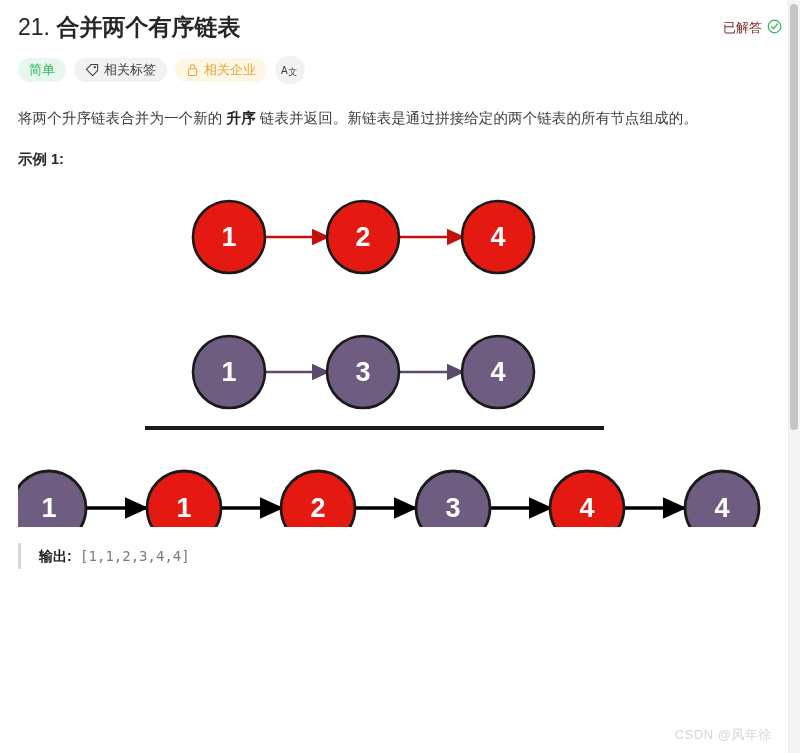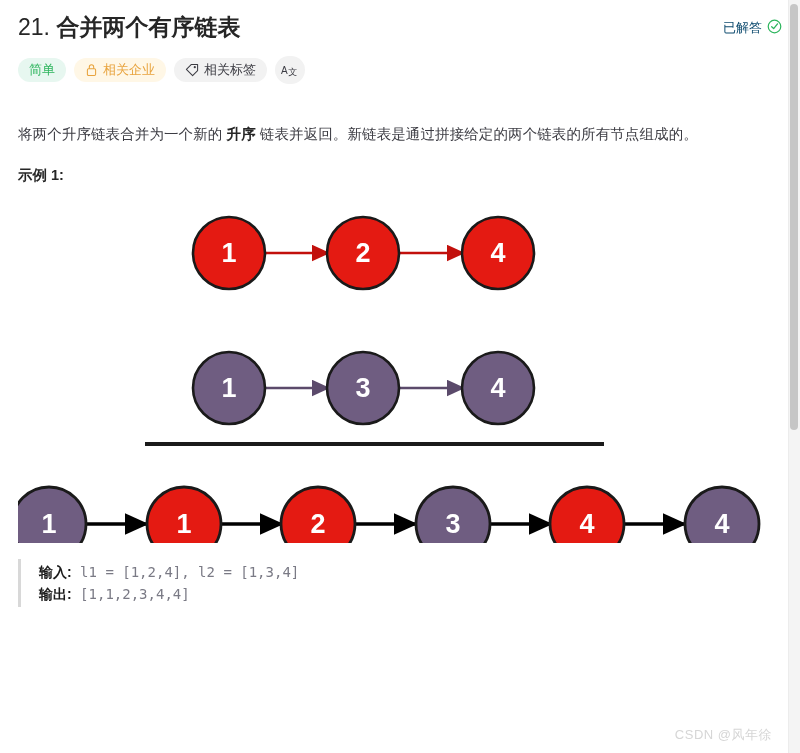--- a/index.html
+++ b/index.html
@@ -45,21 +45,21 @@
   }
   .solved {
     display: flex;
     align-items: center;
     gap: 5px;
     font-size: 13px;
     color: #3c3c4399;
     padding-top: 9px;
     white-space: nowrap;
   }
-  .solved-label { color: #0c4a6e; }
+  .solved-label { color: #7f1d1d; }
   .check-icon { display: block; }
 
   
   .badges {
     display: flex;
     align-items: center;
     gap: 8px;
     margin-top: 12px;
   }
   .badge {
@@ -86,21 +86,21 @@
   .badge-square {
     padding: 0;
     width: 30px;
     height: 28px;
     justify-content: center;
   }
   .badge svg { display: block; }
 
   
   .desc {
-    margin-top: 38px;
+    margin-top: 22px;
     font-size: 14.5px;
     line-height: 24px;
     color: #3c3c43;
     letter-spacing: 0.1px;
   }
   .desc b { font-weight: 700; color: #262626; }
 
   
   .example-head {
     font-size: 14.5px;
@@ -187,38 +187,38 @@
       </span>
     </div>
   </div>
 
   <div class="badges">
 
     <div class="badge badge-easy">
       <span>简单</span>
     </div>
 
+    <div class="badge">
+      <span>
+        <svg width="14" height="14" viewBox="0 0 16 16">
+          <path d="M1.6 7.3 L7.3 1.6 L14.4 1.6 L14.4 8.7 L8.7 14.4 Z" fill="none" stroke="#3c3c43" stroke-width="1.2" stroke-linejoin="round"></path>
+          <circle cx="11.2" cy="4.8" r="1.25" fill="#3c3c43"></circle>
+        </svg>
+      </span>
+      <span>相关标签</span>
+    </div>
+
     <div class="badge badge-company">
       <span>
         <svg width="13" height="14" viewBox="0 0 14 16">
           <rect x="2.3" y="6.6" width="9.4" height="7.6" rx="1.4" fill="none" stroke="#e8a33d" stroke-width="1.2"></rect>
           <path d="M4.5 6.6 V4.6 a2.5 2.5 0 0 1 5 0 V6.6" fill="none" stroke="#e8a33d" stroke-width="1.2"></path>
         </svg>
       </span>
       <span>相关企业</span>
-    </div>
-
-    <div class="badge">
-      <span>
-        <svg width="14" height="14" viewBox="0 0 16 16">
-          <path d="M1.6 7.3 L7.3 1.6 L14.4 1.6 L14.4 8.7 L8.7 14.4 Z" fill="none" stroke="#3c3c43" stroke-width="1.2" stroke-linejoin="round"></path>
-          <circle cx="11.2" cy="4.8" r="1.25" fill="#3c3c43"></circle>
-        </svg>
-      </span>
-      <span>相关标签</span>
     </div>
 
     <div class="badge badge-square">
       <span>
         <svg width="20" height="16" viewBox="0 0 22 16">
           <text x="1" y="12" font-family="Liberation Sans, sans-serif" font-size="11" fill="#3c3c43">A</text>
           <text x="9" y="13" font-family="Liberation Sans, sans-serif" font-size="10" fill="#3c3c43">文</text>
         </svg>
       </span>
     </div>
@@ -297,21 +297,20 @@
         <circle cx="569" cy="331" r="37" fill="#e41a12" stroke="#1a1a1a" stroke-width="2.8"></circle>
         <text x="569" y="331" text-anchor="middle" dominant-baseline="central" font-family="Liberation Sans, sans-serif" font-size="27" font-weight="700" fill="#ffffff">4</text>
 
         <circle cx="704" cy="331" r="37" fill="#6f5d81" stroke="#1a1a1a" stroke-width="2.8"></circle>
         <text x="704" y="331" text-anchor="middle" dominant-baseline="central" font-family="Liberation Sans, sans-serif" font-size="27" font-weight="700" fill="#ffffff">4</text>
       </g>
     </svg>
   </div>
 
   <div class="codeblock">
-    <div class="codeline"><span class="lbl">输入:</span><span> l1 = [1,2,4], l2 = [1,3,4]</span></div>
     <div class="codeline"><span class="lbl">输出:</span><span> [1,1,2,3,4,4]</span></div>
   </div>
 
 
 
   <div class="watermark">CSDN @风年徐</div>
 
   <div class="scrollbar-track">
     <div class="scrollbar-thumb"></div>
   </div>

